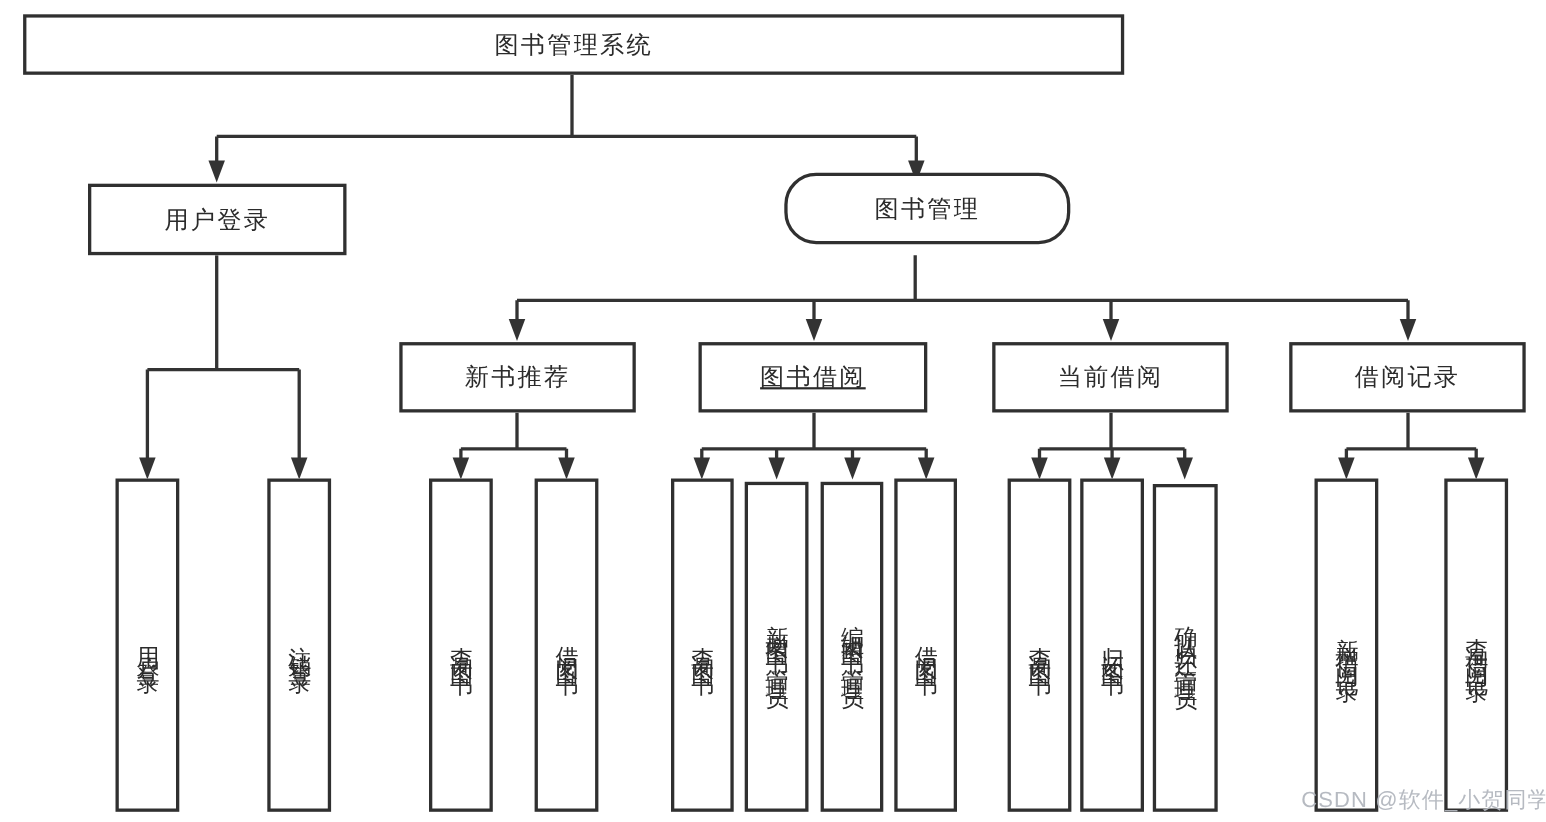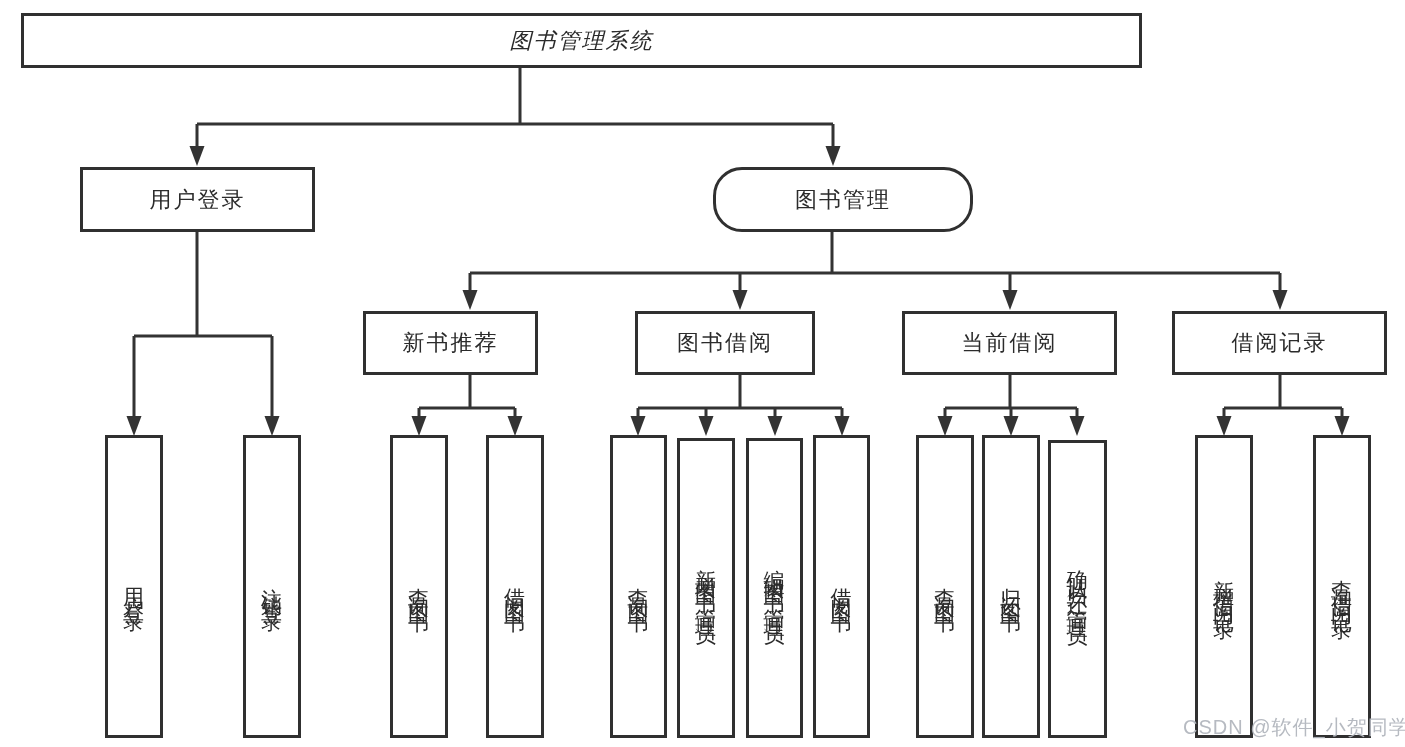--- a/index.html
+++ b/index.html
@@ -114,35 +114,35 @@
       <polygon points="1069.5,416 1084.5,416 1077,436"></polygon>
     </g>
 
     <g>
       <path d="M1280 375 V408 M1224 408 H1342 M1224 408 V418 M1342 408 V418"></path>
       <polygon points="1216.5,416 1231.5,416 1224,436"></polygon>
       <polygon points="1334.5,416 1349.5,416 1342,436"></polygon>
     </g>
   </svg>
 
-  <div class="box" style="left:21px; top:13px; width:1121px; height:55px;font-style:italic;">
+  <div class="box" style="left:21px; top:13px; width:1001px; height:55px;">
     <span class="hlabel">图书管理系统</span>
   </div>
 
   <div class="box" style="left:80px; top:167px; width:235px; height:65px;">
     <span class="hlabel">用户登录</span>
   </div>
-  <div class="box" style="left:713px; top:167px; width:260px; height:65px;border-radius:29px;">
+  <div class="box" style="left:713px; top:157px; width:260px; height:65px;border-radius:29px;">
     <span class="hlabel">图书管理</span>
   </div>
 
-  <div class="box" style="left:363px; top:311px; width:175px; height:64px;font-family:Liberation Mono, monospace;">
+  <div class="box" style="left:363px; top:311px; width:215px; height:64px;font-family:Liberation Mono, monospace;">
     <span class="hlabel">新书推荐</span>
   </div>
-  <div class="box" style="left:635px; top:311px; width:180px; height:64px;">
+  <div class="box" style="left:635px; top:311px; width:208px; height:64px;text-decoration:underline;">
     <span class="hlabel">图书借阅</span>
   </div>
   <div class="box" style="left:902px; top:311px; width:215px; height:64px;justify-content:center;">
     <span class="hlabel">当前借阅</span>
   </div>
   <div class="box" style="left:1172px; top:311px; width:215px; height:64px;">
     <span class="hlabel">借阅记录</span>
   </div>
 
   <div class="box vbox" style="left:105px; top:435px; width:58px; height:303px;">

